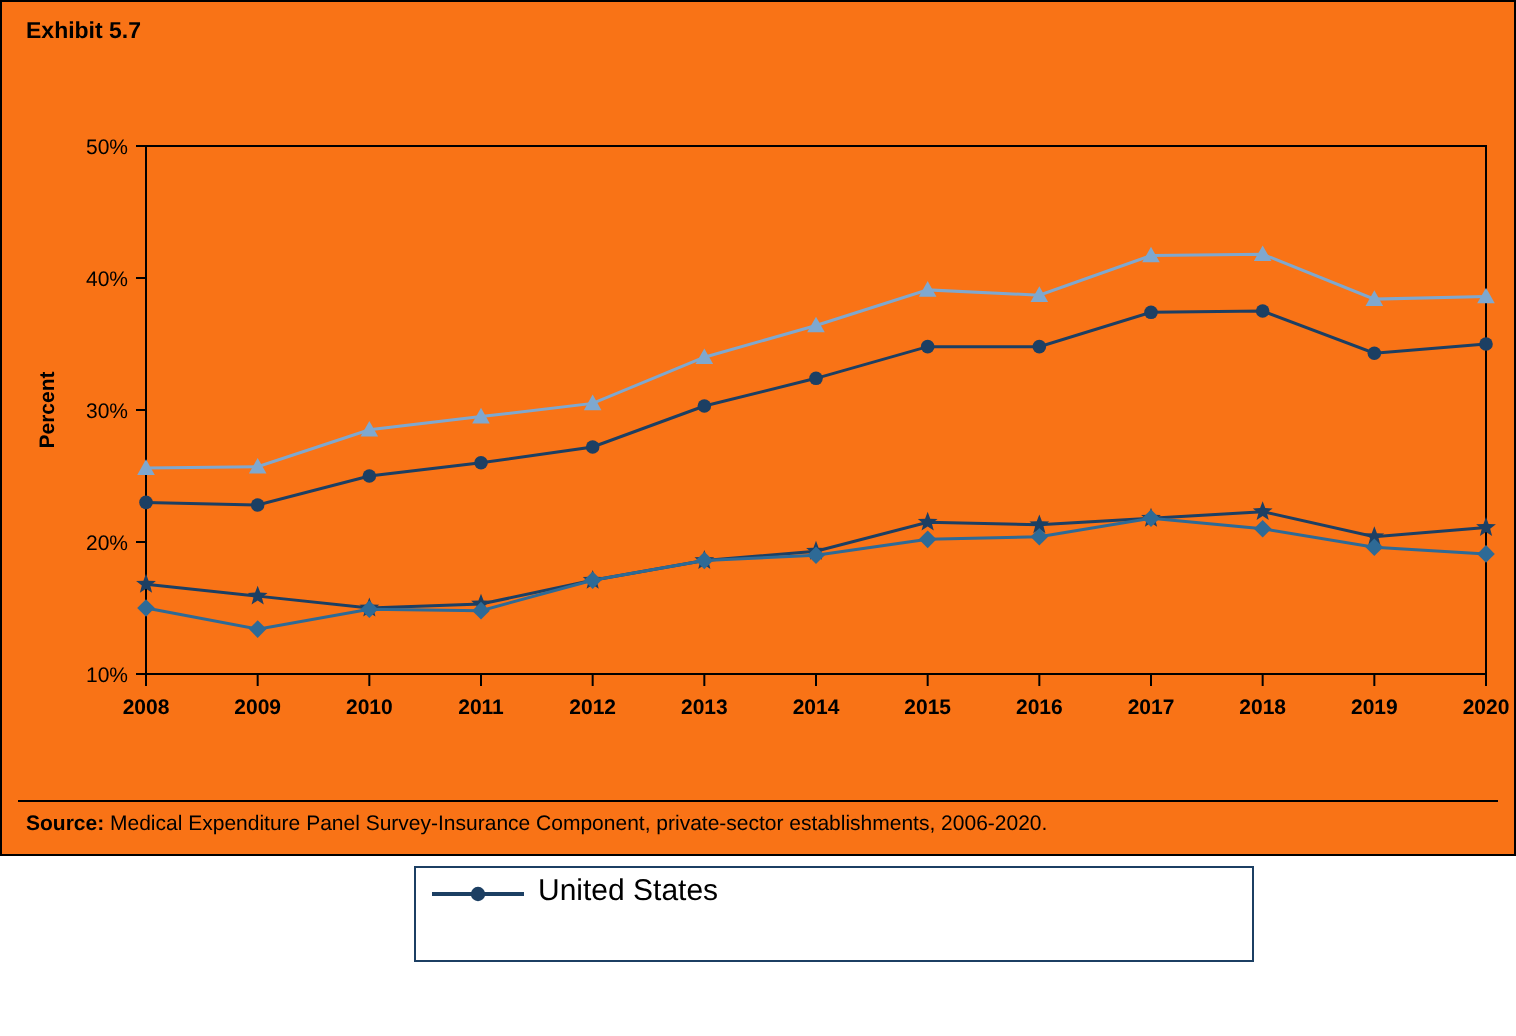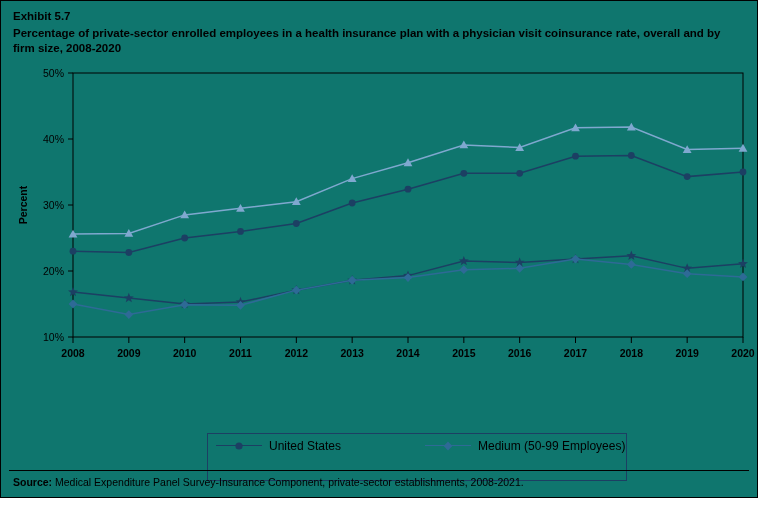--- a/index.html
+++ b/index.html
@@ -11,24 +11,24 @@
     width: 758px;
     height: 518px;
     font-family: "Liberation Sans", sans-serif;
     color: #000000;
     position: relative;
     overflow: hidden;
   }
   #page {
     position: relative;
     width: 758px;
-    height: 498px;
+    height: 428px;
     box-sizing: border-box;
     border: 1px solid #000000;
-    background: #0f766e;
+    background: #f97316;
   }
   .title-block {
     position: absolute;
     left: 12px;
     top: 8px;
     width: 724px;
   }
   .exhibit-label {
     font-size: 11.5px;
     font-weight: bold;
@@ -81,21 +81,21 @@
     width: 100%; height: 100%;
     display: grid;
     grid-template-columns: 1fr 1fr;
     grid-template-rows: 1fr 1fr;
     align-items: center;
   }
   .legend-item {
     display: flex;
     align-items: flex-end;
     padding-left: 8px;
-    font-size: 12px;
+    font-size: 15px;
   }
   .legend-swatch {
     width: 46px;
     height: 14px;
     margin-right: 7px;
     position: relative;
     flex: none;
   }
   .legend-swatch .lline {
     position: absolute;
@@ -113,21 +113,20 @@
   svg { display: block; }
   text { font-family: "Liberation Sans", sans-serif; }
 </style>
 </head>
 <body>
 
 <div id="page">
 
   <div class="title-block">
     <div class="exhibit-label">Exhibit 5.7</div>
-    <div class="title-text">Percentage of private-sector enrolled employees in a health insurance plan with a physician visit coinsurance rate, overall and by firm size, 2008-2020</div>
   </div>
 
   <div class="chart-area">
     <svg id="chart-svg" width="758" height="360" viewBox="0 0 758 360">
         <rect x="72" y="14" width="670" height="264" fill="none" stroke="#000000" stroke-width="1"></rect>
         <line x1="67" y1="278" x2="72" y2="278" stroke="#000" stroke-width="1"></line>
         <text x="63" y="282" text-anchor="end" font-size="10.5" fill="#000">10%</text>
         <line x1="67" y1="212" x2="72" y2="212" stroke="#000" stroke-width="1"></line>
         <text x="63" y="216" text-anchor="end" font-size="10.5" fill="#000">20%</text>
         <line x1="67" y1="146" x2="72" y2="146" stroke="#000" stroke-width="1"></line>
@@ -234,30 +233,21 @@
     <div class="legend-grid">
       <div class="legend-item">
         <span class="legend-swatch">
           <span class="lline" style="background:#1c3f63"></span>
           <svg class="lmark" width="14" height="14" viewBox="0 0 14 14">
               <circle cx="7" cy="7" r="3.6" fill="#1c3f63"></circle>
             </svg>
         </span>
         <span>United States</span>
       </div>
-      <div class="legend-item">
-        <span class="legend-swatch">
-          <span class="lline" style="background:#2e6a96"></span>
-          <svg class="lmark" width="14" height="14" viewBox="0 0 14 14">
-              <polygon points="7,2.6 11.4,7 7,11.4 2.6,7" fill="#2e6a96"></polygon>
-            </svg>
-        </span>
-        <span>Medium (50-99 Employees)</span>
-      </div>
     </div>
   </div>
 
   <div class="source-rule"></div>
   <div class="source-line">
-    <span class="source-label">Source:</span><span> Medical Expenditure Panel Survey-Insurance Component, private-sector establishments, 2008-2021.</span>
+    <span class="source-label">Source:</span><span> Medical Expenditure Panel Survey-Insurance Component, private-sector establishments, 2006-2020.</span>
   </div>
 
 </div>
 
 </body></html>

